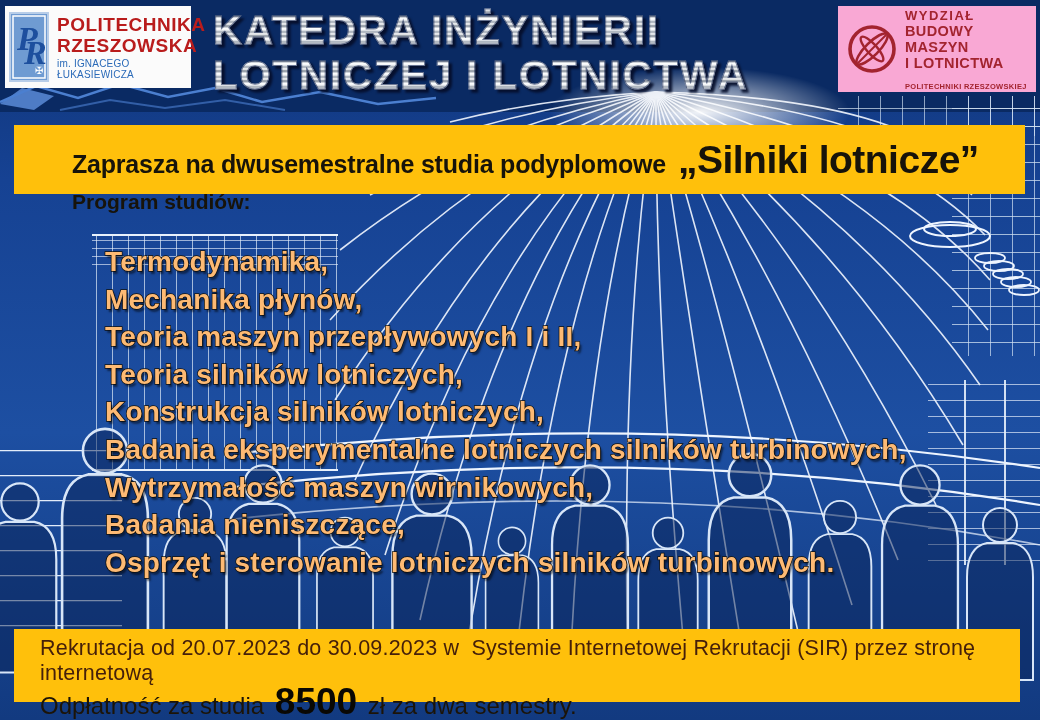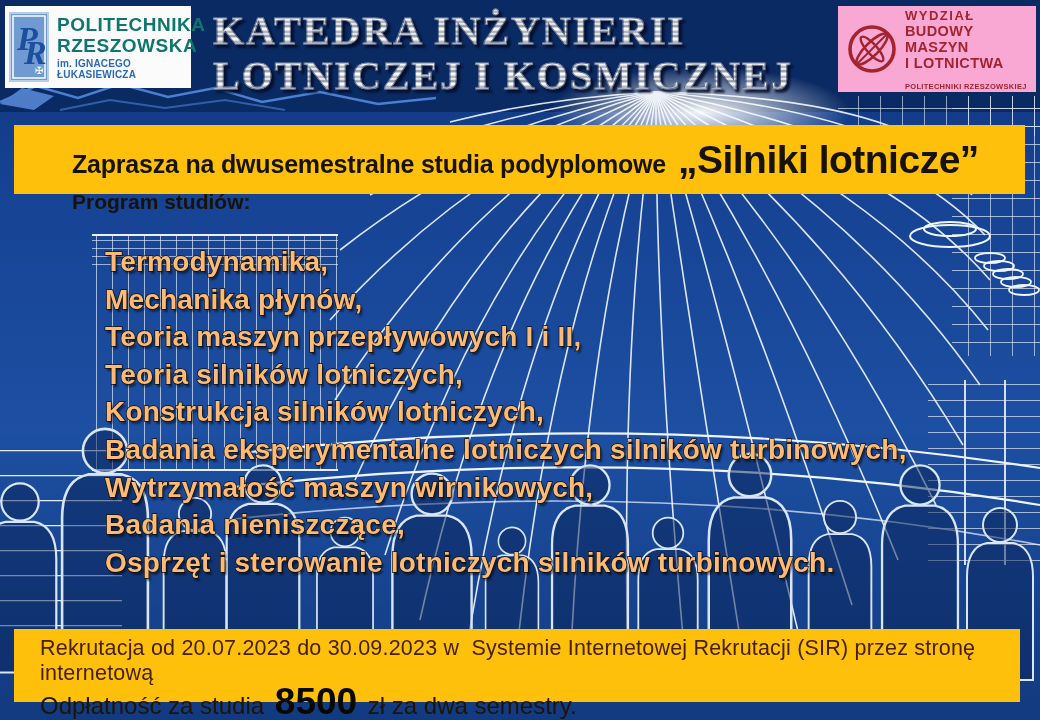--- a/index.html
+++ b/index.html
@@ -11,33 +11,32 @@
   .bg svg{display:block;width:100%;height:100%;}
 
   
   .logo-pr{
     position:absolute;left:5px;top:6px;width:186px;height:82px;
     background:#fbfbfb;display:flex;align-items:center;gap:8px;
     padding:5px 4px;box-sizing:border-box;
   }
   .pr-mark{width:40px;height:70px;flex:0 0 auto;}
   .pr-text{display:flex;flex-direction:column;justify-content:center;}
-  .pr-line{color:#0f766e;font-weight:bold;font-size:19px;line-height:21px;letter-spacing:.5px;}
-  .pr-sub{color:#2a6ab8;font-weight:bold;font-size:10px;letter-spacing:.2px;margin-top:2px;}
+  .pr-line{color:#b91c1c;font-weight:bold;font-size:19px;line-height:21px;letter-spacing:.5px;}
+  .pr-sub{color:#2a6ab8;font-weight:normal;font-size:10px;letter-spacing:.2px;margin-top:2px;}
 
   
   .title{position:absolute;left:213px;top:8px;width:640px;
     filter:drop-shadow(3px 3px 1px rgba(4,12,40,.9));}
   .title-line{
     font-size:40px;font-weight:bold;letter-spacing:2px;line-height:45px;
     background:repeating-linear-gradient(180deg,#ffffff 0px,#f2f4f7 2px,#9aa3ae 4px,#ffffff 6px,#7f8894 8px,#e9ecf0 10px);
     -webkit-background-clip:text;background-clip:text;color:transparent;
     -webkit-text-stroke:1px rgba(22,38,84,.6);
     white-space:nowrap;
-    font-family:Liberation Serif, serif;
   }
 
   
   .logo-wbmil{
     position:absolute;left:838px;top:6px;width:198px;height:86px;
     background:#f9a8d4;display:flex;align-items:center;gap:7px;
     padding:4px 4px 4px 8px;box-sizing:border-box;
   }
   .wbmil-icon{width:52px;height:52px;flex:0 0 auto;}
   .wbmil-text{display:flex;flex-direction:column;color:#a3242f;}
@@ -211,21 +210,21 @@
     </svg>
     <div class="pr-text">
       <div class="pr-line">POLITECHNIKA</div>
       <div class="pr-line">RZESZOWSKA</div>
       <div class="pr-sub">im. IGNACEGO ŁUKASIEWICZA</div>
     </div>
   </div>
 
   <div class="title">
     <div class="title-line">KATEDRA INŻYNIERII</div>
-    <div class="title-line">LOTNICZEJ I KOSMICZNEJ</div>
+    <div class="title-line">LOTNICZEJ I LOTNICTWA</div>
   </div>
 
   <div class="logo-wbmil">
     <svg class="wbmil-icon" viewBox="0 0 52 52">
       <circle cx="26" cy="26" r="22" fill="none" stroke="#a3242f" stroke-width="3.6"></circle>
       <ellipse cx="26" cy="26" rx="21" ry="6.5" fill="none" stroke="#a3242f" stroke-width="2.6" transform="rotate(-45 26 26)"></ellipse>
       <ellipse cx="26" cy="26" rx="16" ry="5" fill="none" stroke="#a3242f" stroke-width="2.4" transform="rotate(48 26 26)"></ellipse>
       <line x1="12" y1="40" x2="40" y2="12" stroke="#a3242f" stroke-width="2"></line>
     </svg>
     <div class="wbmil-text">

